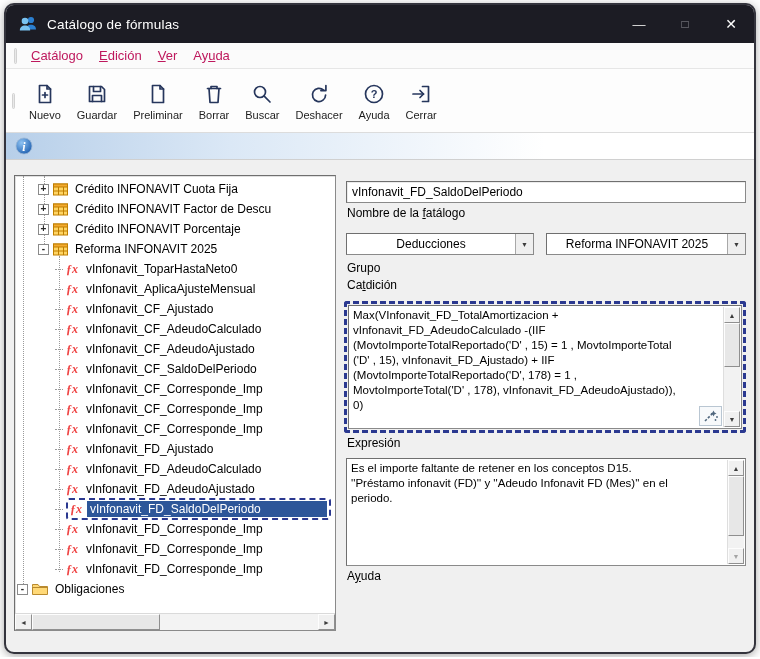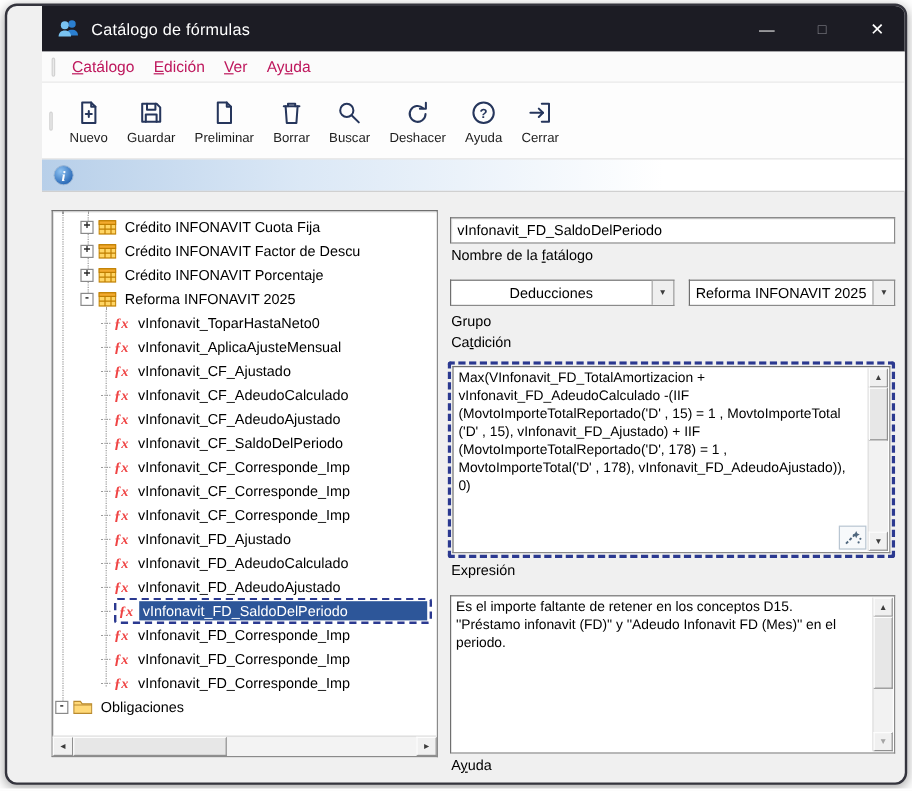--- a/index.html
+++ b/index.html
@@ -1,21 +1,20 @@
 <!DOCTYPE html>
 <html><head>
 <meta charset="utf-8">
 <style>
   html,body{margin:0;padding:0;background:#ffffff;font-family:"Liberation Sans",sans-serif;}
   *{box-sizing:border-box;}
   .window{
     position:relative;width:752px;height:651px;margin:3px auto;
     background:#f0f0f0;border:2px solid #34343d;border-radius:10px;overflow:hidden;
     box-shadow:0 2px 10px rgba(0,0,0,.35);
-    padding-left:29px;
   }
   
   .titlebar{height:38px;background:#1c1c24;display:flex;align-items:center;padding:0 0 0 12px;}
   .app-icon{width:20px;height:20px;margin-right:9px;flex:0 0 auto;display:flex;align-items:center;}
   .title{color:#ffffff;font-size:13.5px;flex:1;letter-spacing:.2px;}
   .win-controls{display:flex;height:100%;}
   .win-btn{width:46px;height:100%;display:flex;align-items:center;justify-content:center;
     color:#e6e6e6;font-size:13px;cursor:default;}
   .win-btn.dim{color:#8d8d94;font-size:12px;}
   .win-btn.close{color:#ffffff;font-size:14px;}
@@ -85,22 +84,22 @@
   .droprow{display:flex;margin-top:13px;}
   .dropdown{display:flex;align-items:center;padding:0;position:relative;text-align:center;}
   .dd-g{width:188px;margin-right:12px;} .dd-c{flex:1;}
   .dval{flex:1;padding:0 5px;overflow:hidden;white-space:nowrap;font-size:12px;}
   .dbtn{width:18px;align-self:stretch;background:#efefef;border-left:1px solid #a8a8a8;
     display:flex;align-items:center;justify-content:center;}
   .lblrow{display:flex;margin-top:3px;flex-direction:column;}
   .lbl-g{width:188px;margin-right:12px;}
   .annotation{border:3px dashed #2b3990;border-radius:3px;padding:1px;margin:9px 0 0 -2px;}
   .textbox{position:relative;background:#fff;border:1px solid #8a8a8a;border-top-color:#6f6f6f;border-left-color:#6f6f6f;}
-  .expr{height:156px;}
-  .helpbox{height:132px;margin-top:14px;}
+  .expr{height:124px;}
+  .helpbox{height:108px;margin-top:8px;}
   .textcontent{position:absolute;top:0;left:0;right:18px;bottom:0;overflow:hidden;
     white-space:pre-wrap;font-size:11.5px;line-height:15px;padding:2px 4px;color:#000;}
   .wandbtn{position:absolute;right:19px;bottom:2px;width:23px;height:20px;background:#f7f9fb;
     border:1px solid #b9c6d2;display:flex;align-items:center;justify-content:center;z-index:2;}
 </style>
 </head>
 <body>
 
 <div class="window">
 

